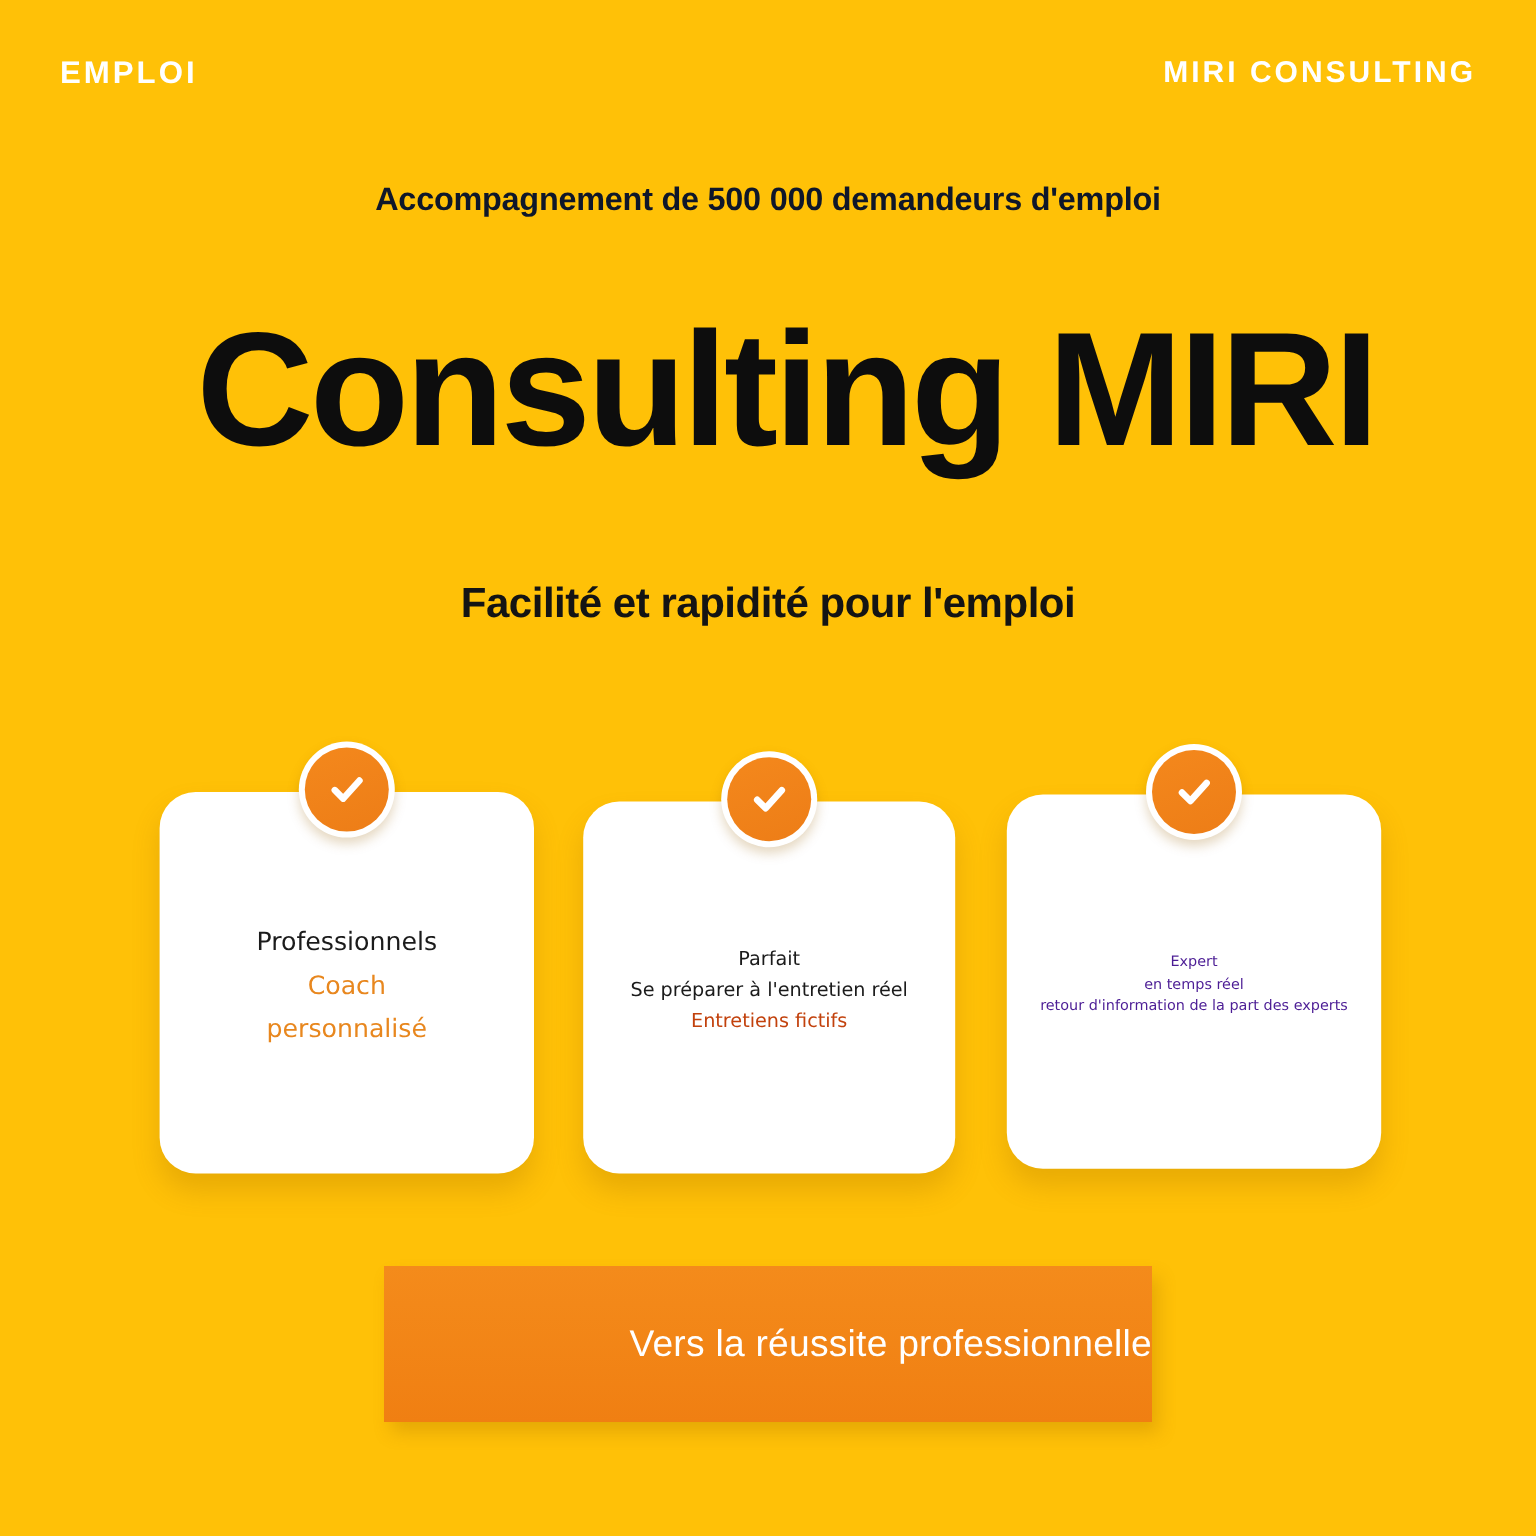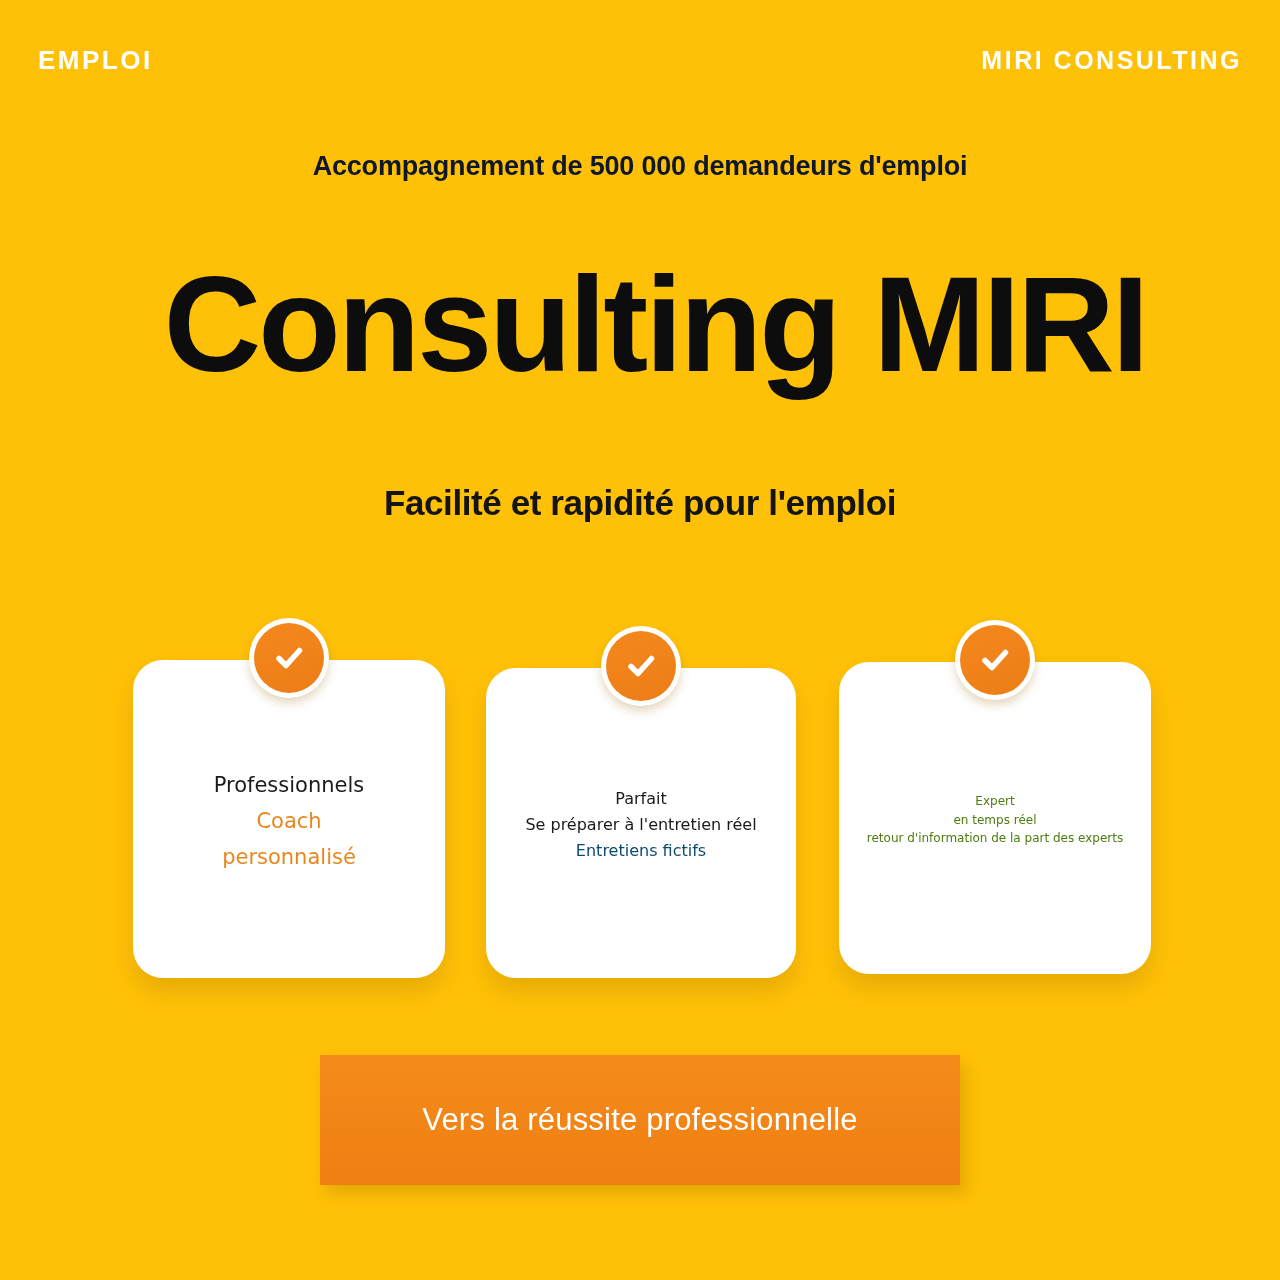--- a/index.html
+++ b/index.html
@@ -12,21 +12,21 @@
   }
 
   
   .topbar {
     position:absolute;
     top:0; left:0; right:0;
     height:120px;
     display:flex;
     align-items:center;
     justify-content:space-between;
-    padding:0 38px;
+    padding:0 50px;
   }
   .brand-left, .brand-right {
     color:#ffffff;
     font-family:"Liberation Sans", sans-serif;
     font-weight:bold;
     font-size:26px;
     letter-spacing:2.5px;
     line-height:1;
   }
   .brand-right { font-size:25px; letter-spacing:2.5px; }
@@ -112,37 +112,37 @@
   }
   .badge-inner svg { display:block; }
 
   .card-body { width:100%; }
   .line { display:block; }
 
   .card-1 .line { font-size:21px; line-height:1.72; color:#1b1b1b; }
   .card-1 .accent { color:#E8871E; }
 
   .card-2 .line { font-size:16px; line-height:1.62; color:#1b1b1b; }
-  .card-2 .accent { color:#0c4a6e; }
-
-  .card-3 .line { font-size:12px; line-height:1.55; color:#4d7c0f;text-align:center; }
+  .card-2 .accent { color:#c2410c; }
+
+  .card-3 .line { font-size:12px; line-height:1.55; color:#4c1d95;text-align:center; }
   .card-3 .spacer { height:20px; }
 
   
   .cta {
     position:absolute;
     left:320px;
     top:1055px;
     width:640px;
     height:130px;
     background:linear-gradient(180deg,#F48B1B 0%,#F07F12 100%);
     box-shadow:6px 9px 14px rgba(150,95,0,0.25);
     display:flex;
     align-items:center;
-    justify-content:center;
+    justify-content:flex-end;
     border:none;
     cursor:pointer;
   }
   .cta-label {
     color:#ffffff;
     font-size:31px;
     letter-spacing:0.2px;
     line-height:1.2;
   }
 </style>

